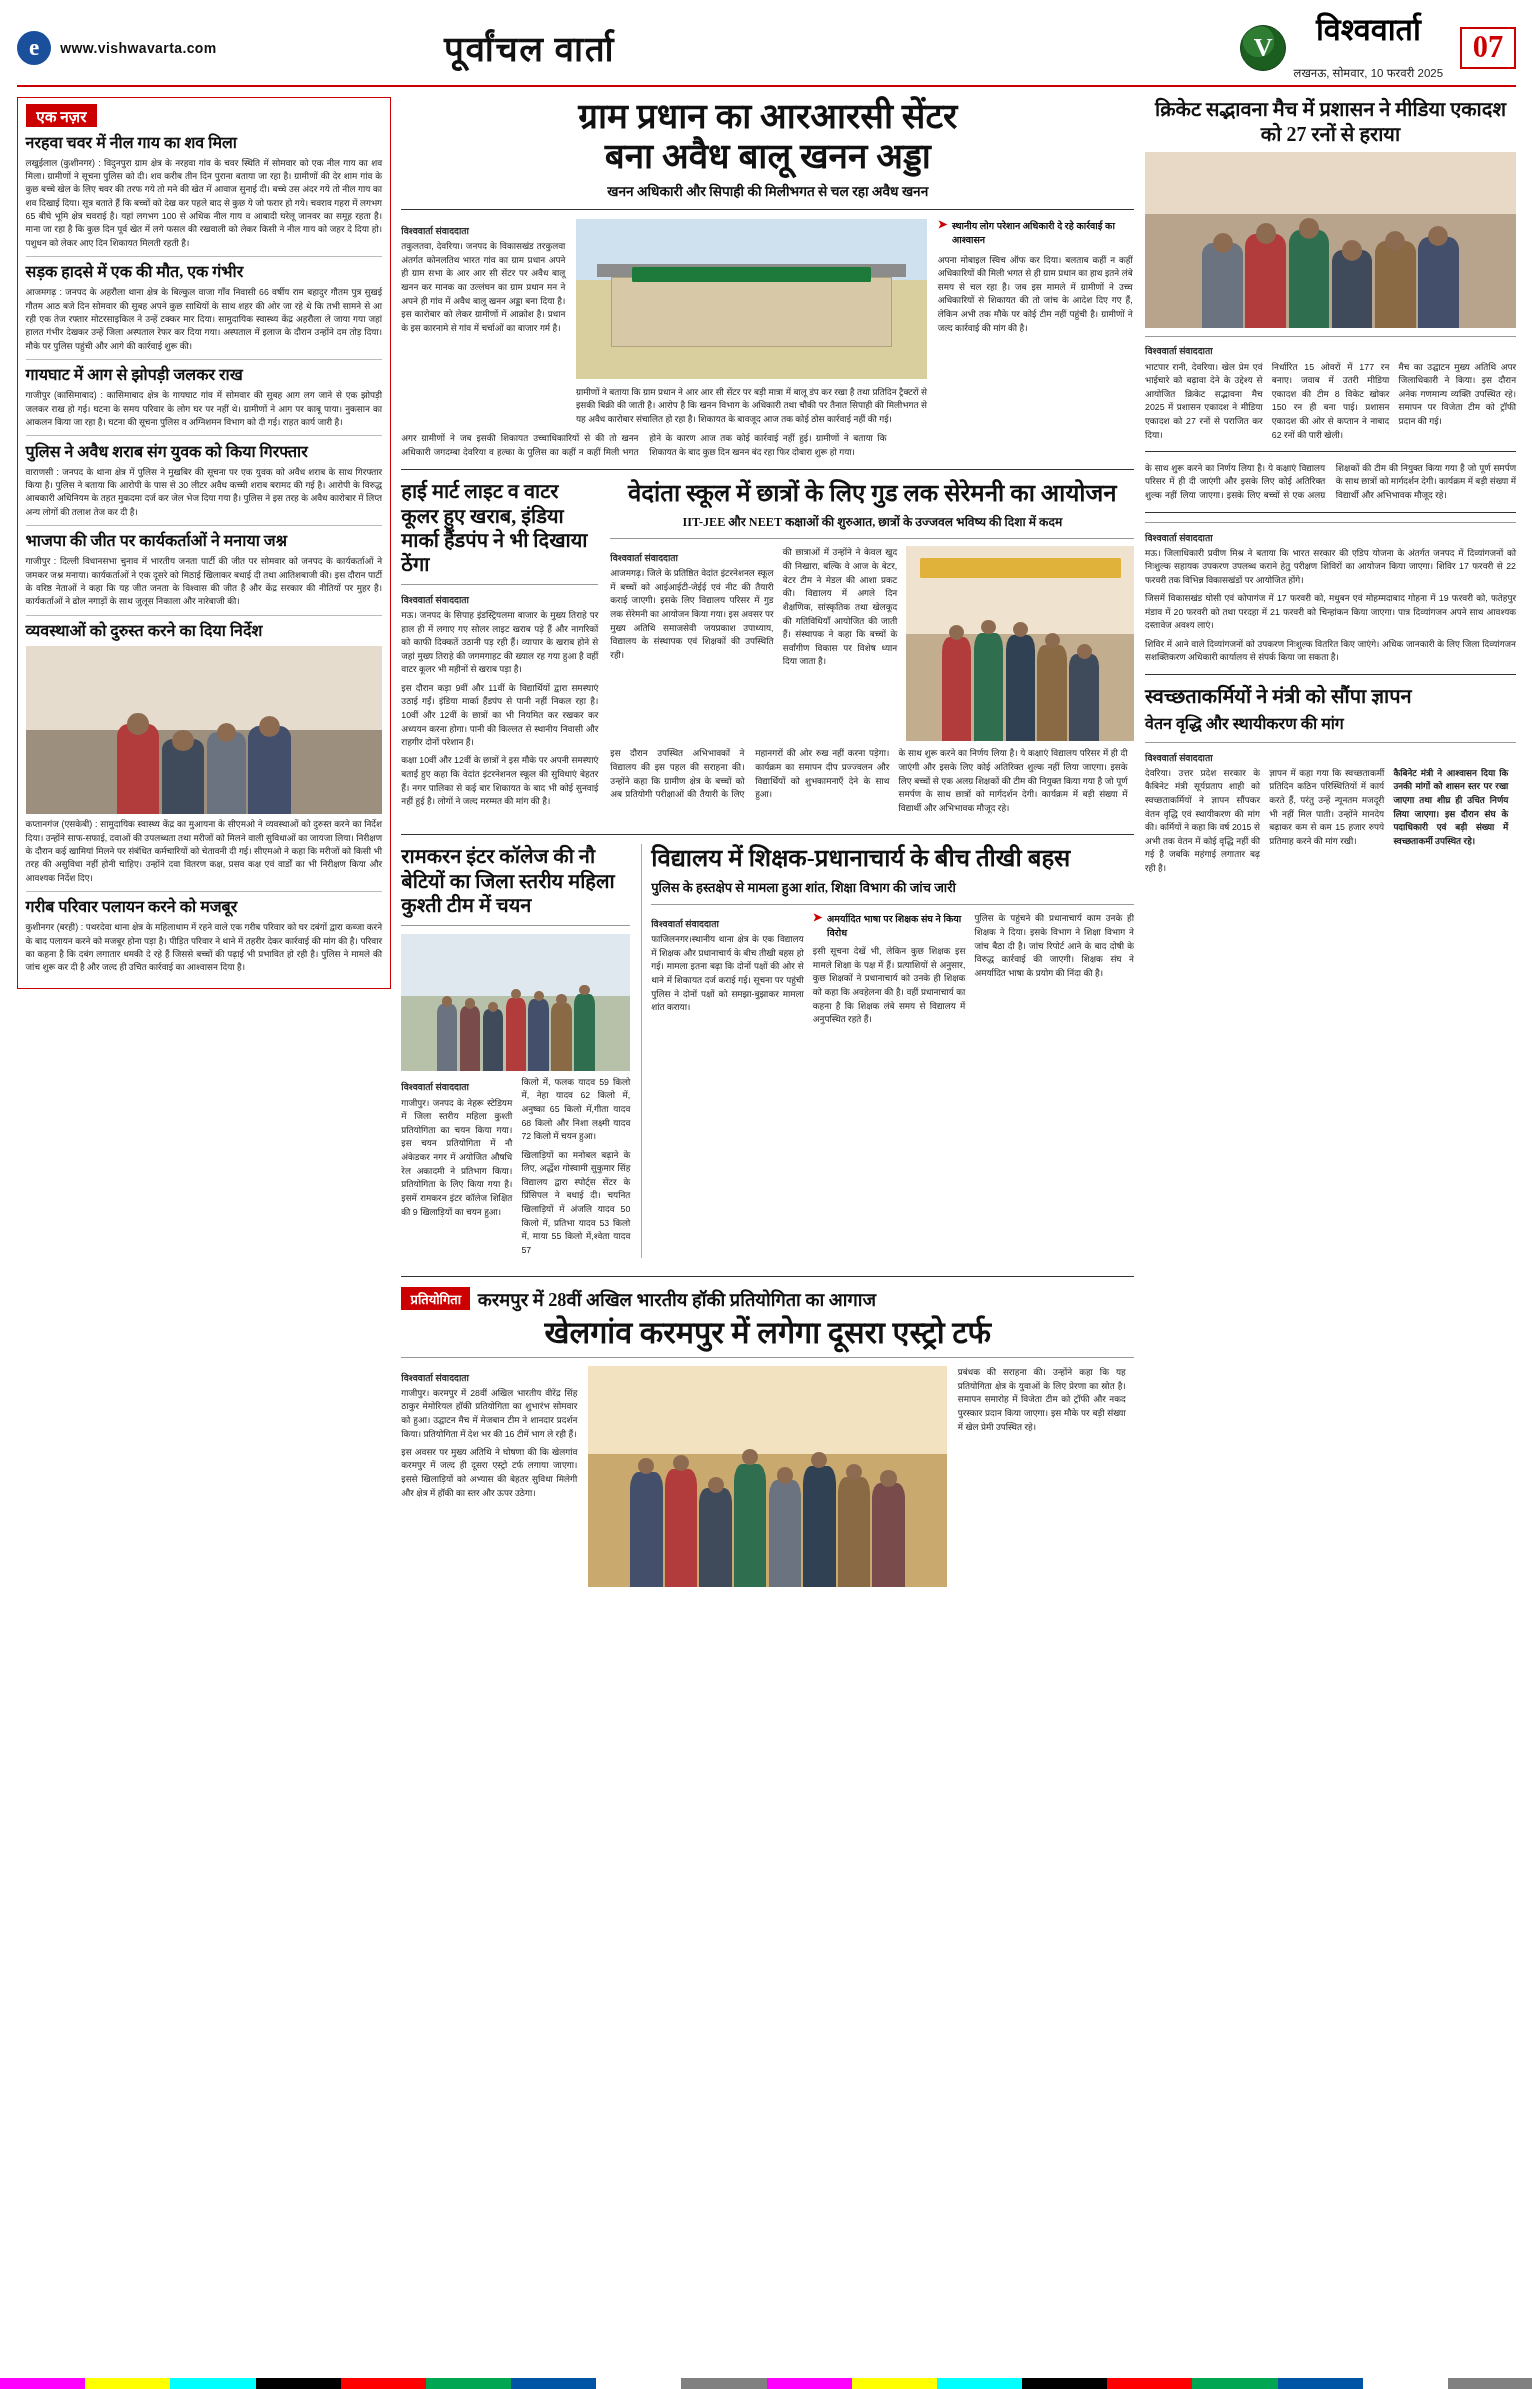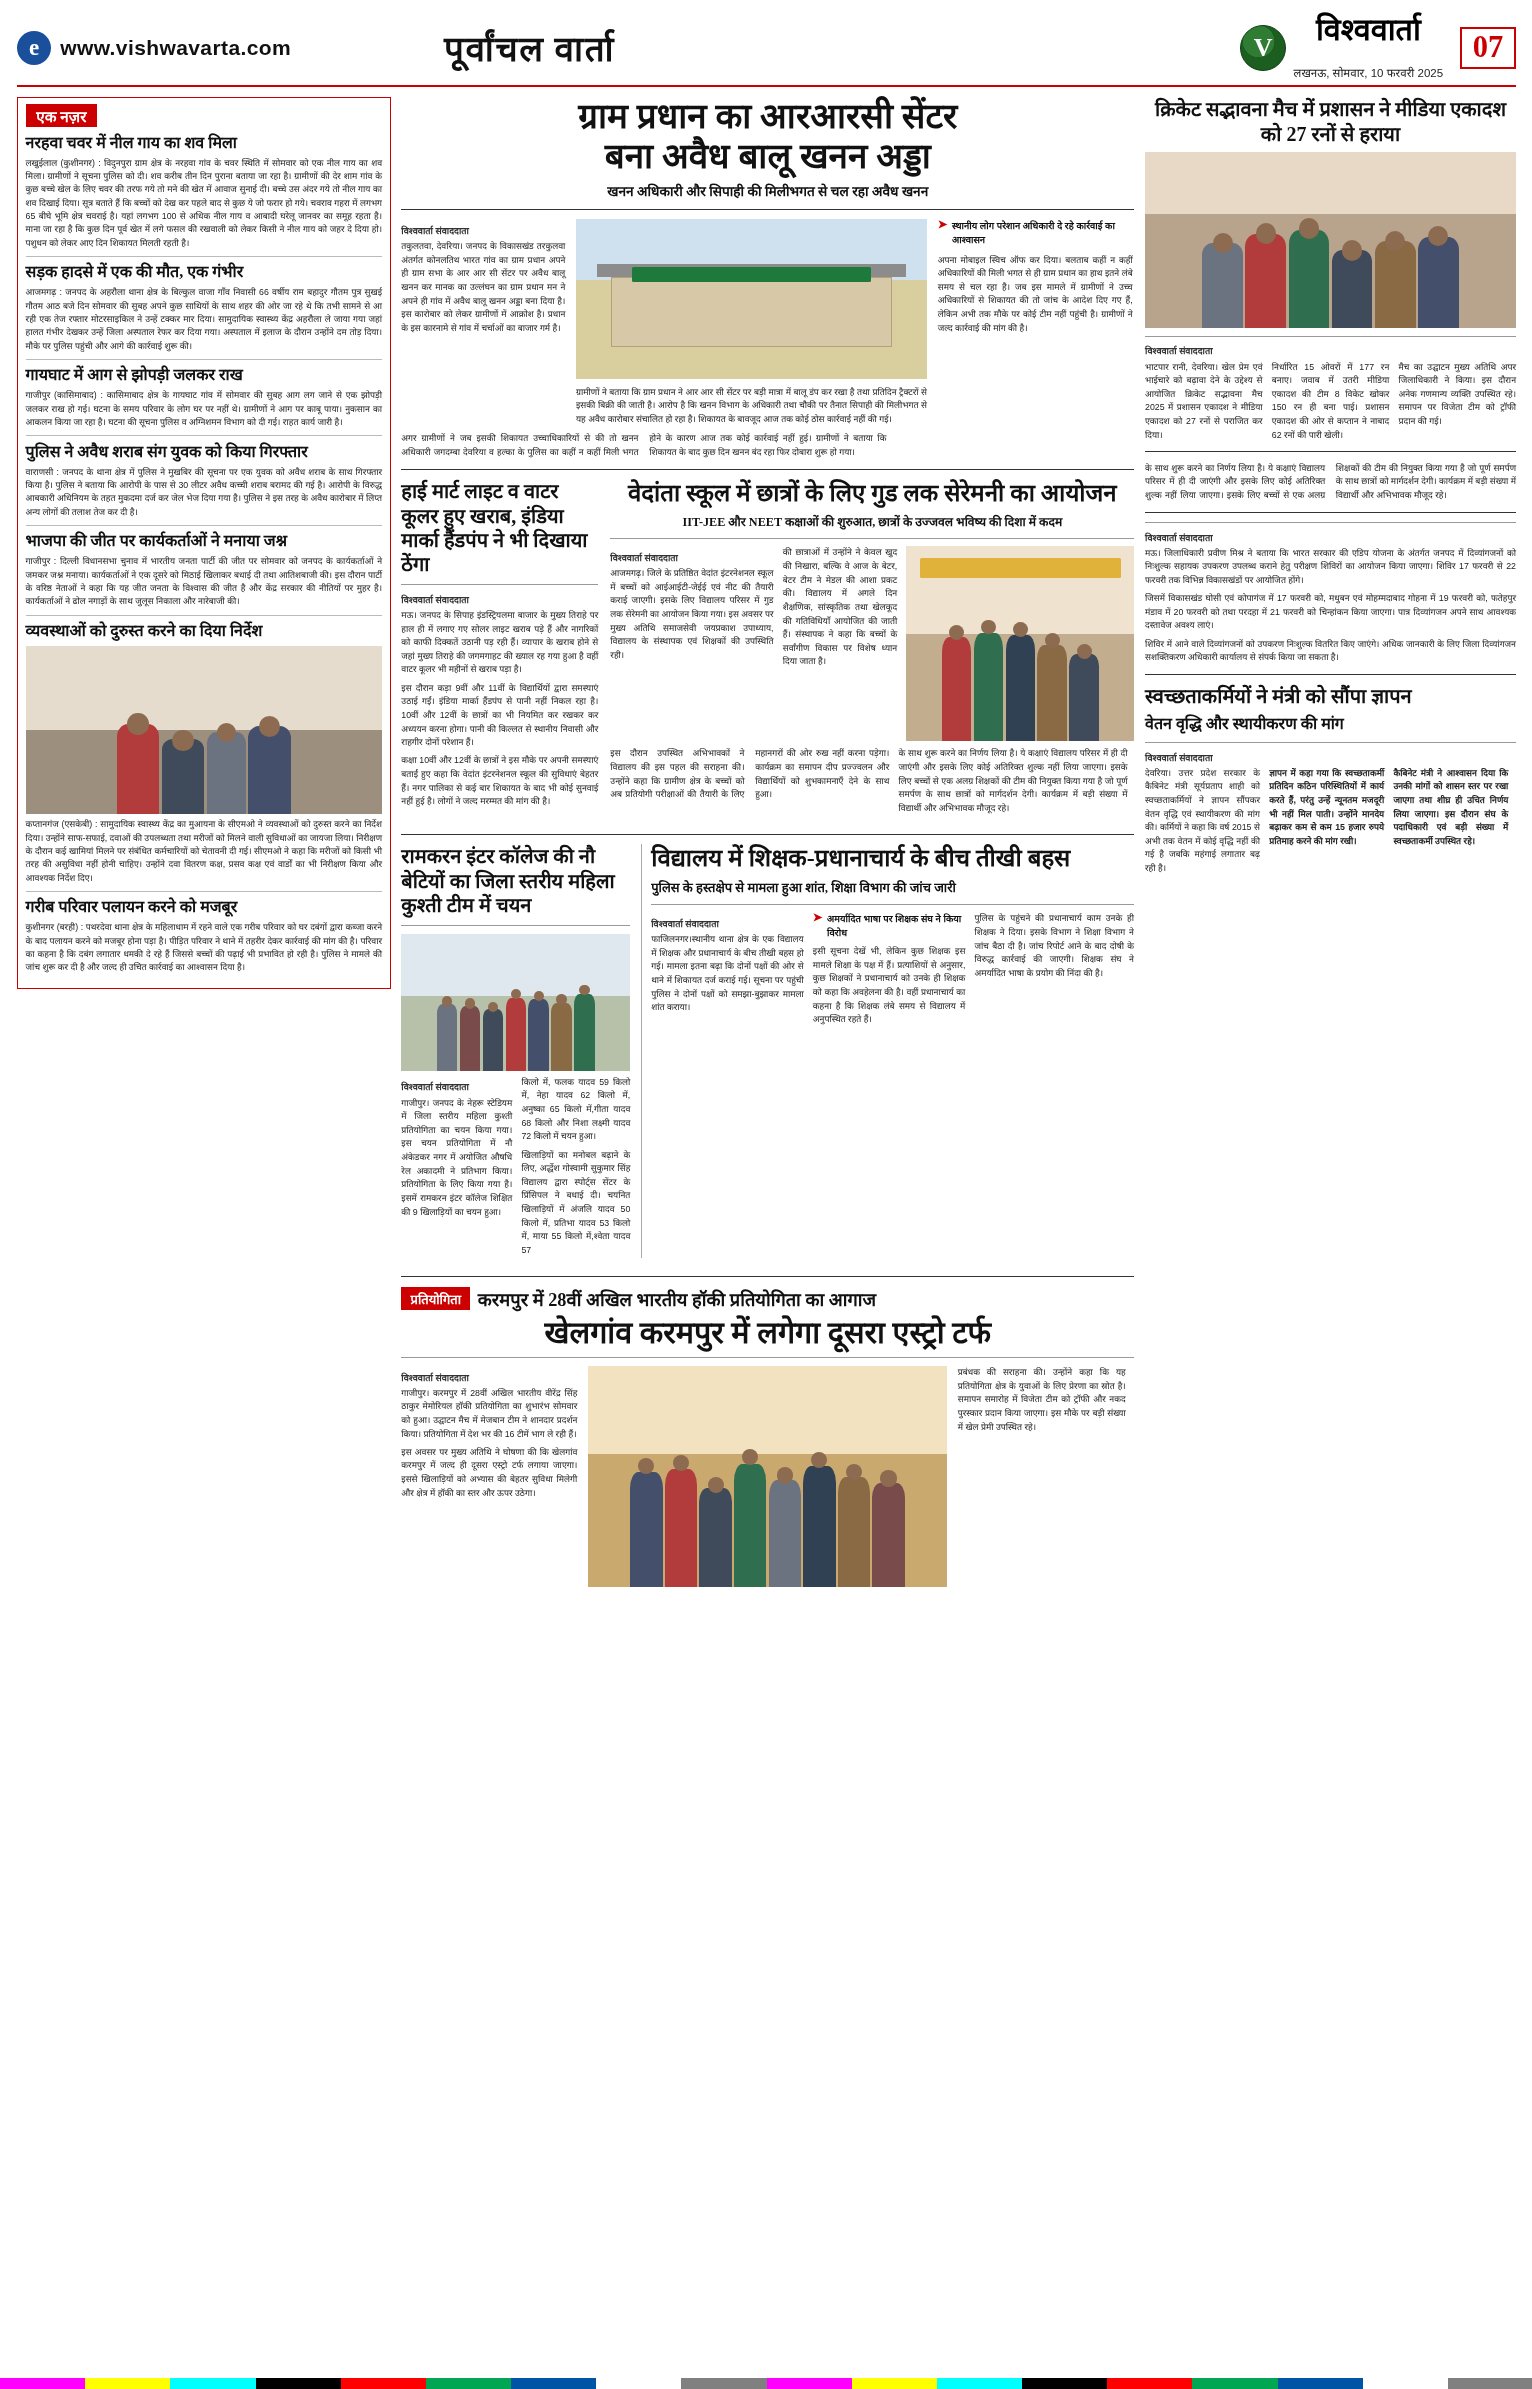--- a/index.html
+++ b/index.html
@@ -13,21 +13,21 @@
   .page { position:relative; width:1533px; height:2389px; padding:13.7px 17px; }
 
   
   .masthead { display:flex; align-items:center; height:73px; border-bottom:2.3px solid #c00; padding-bottom:3.1px; }
   .mh-left { display:flex; align-items:center; width:427px; }
   .mh-logo {
     width:34px; height:34px; border-radius:50%;
     background:#1a4f9c; color:#fff; font-size:23px; font-weight:bold;
     display:flex; align-items:center; justify-content:center; font-family:"Liberation Serif", serif;
   }
-  .mh-url { font-size:21px; font-weight:bold; letter-spacing:0.4px; margin-left:9.2px; color:#111; }
+  .mh-url { font-size:14px; font-weight:bold; letter-spacing:0.4px; margin-left:9.2px; color:#111; }
   .mh-center { flex:1; }
   .mh-center .sec { font-size:35px; font-weight:bold; font-family:"Liberation Serif", serif; letter-spacing:1.5px;}
   .mh-right { width:473px; display:flex; align-items:center; justify-content:flex-end; }
   .brandbox { display:flex; align-items:center; }
   .brand-emblem {
     width:46px; height:46px; border-radius:50%;
     background:radial-gradient(circle at 40% 35%, #2e7d32 0 40%, #1b5e20 41% 100%);
     color:#fff; display:flex; align-items:center; justify-content:center;
     font-family:"Liberation Serif", serif; font-size:26px; font-weight:bold; margin-right:7.6px;
     border:1.5px solid #0d3b12;
@@ -451,21 +451,21 @@
 
       <div class="rule-thick"></div>
 
       <div class="art">
         <div class="head-md hl">स्वच्छताकर्मियों ने मंत्री को सौंपा ज्ञापन</div>
         <div class="hl" style="font-size:16px;margin-top:3.8px;">वेतन वृद्धि और स्थायीकरण की मांग</div>
         <div class="rule"></div>
         <div class="byline">विश्ववार्ता संवाददाता</div>
         <div style="display:flex;gap:9.2px;">
           <div style="width:115px;" class="body">देवरिया। उत्तर प्रदेश सरकार के कैबिनेट मंत्री सूर्यप्रताप शाही को स्वच्छताकर्मियों ने ज्ञापन सौंपकर वेतन वृद्धि एवं स्थायीकरण की मांग की। कर्मियों ने कहा कि वर्ष 2015 से अभी तक वेतन में कोई वृद्धि नहीं की गई है जबकि महंगाई लगातार बढ़ रही है।</div>
-          <div style="width:115px;font-weight:bold;" class="body">ज्ञापन में कहा गया कि स्वच्छताकर्मी प्रतिदिन कठिन परिस्थितियों में कार्य करते हैं, परंतु उन्हें न्यूनतम मजदूरी भी नहीं मिल पाती। उन्होंने मानदेय बढ़ाकर कम से कम 15 हजार रुपये प्रतिमाह करने की मांग रखी।</div>
+          <div style="width:115px;" class="body">ज्ञापन में कहा गया कि स्वच्छताकर्मी प्रतिदिन कठिन परिस्थितियों में कार्य करते हैं, परंतु उन्हें न्यूनतम मजदूरी भी नहीं मिल पाती। उन्होंने मानदेय बढ़ाकर कम से कम 15 हजार रुपये प्रतिमाह करने की मांग रखी।</div>
           <div style="width:115px;font-weight:bold;" class="body">कैबिनेट मंत्री ने आश्वासन दिया कि उनकी मांगों को शासन स्तर पर रखा जाएगा तथा शीघ्र ही उचित निर्णय लिया जाएगा। इस दौरान संघ के पदाधिकारी एवं बड़ी संख्या में स्वच्छताकर्मी उपस्थित रहे।</div>
         </div>
       </div>
     </div>
 
   </div>
 
   <div class="colorbar" id="colorbar">
       <span style="background: rgb(255, 0, 255);"></span>
       <span style="background: rgb(255, 255, 0);"></span>

